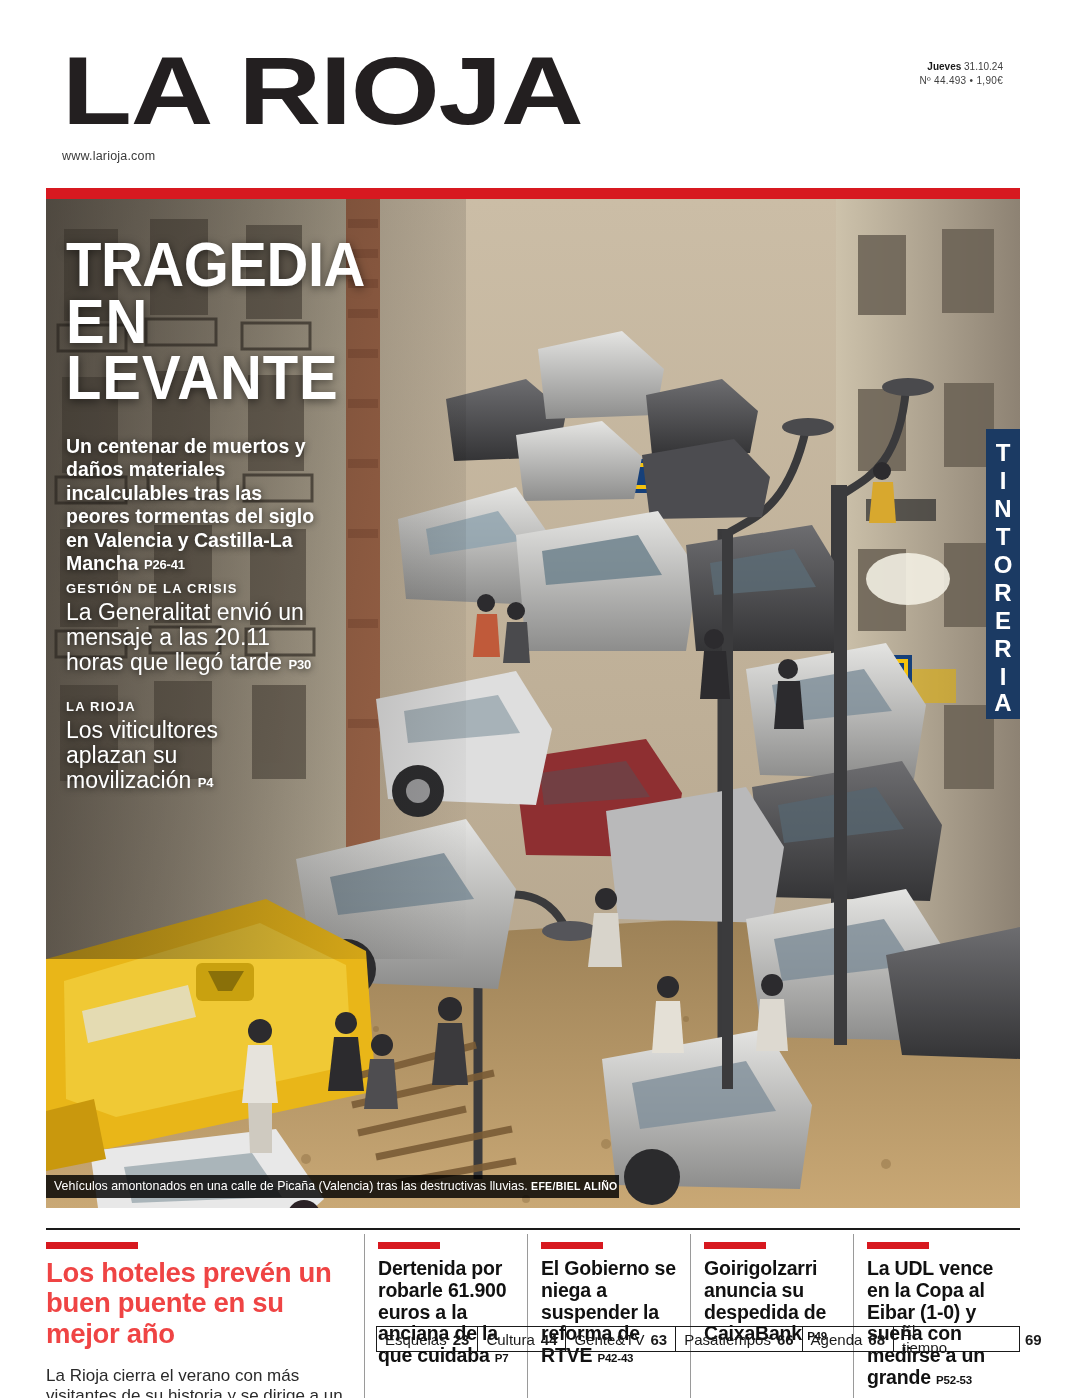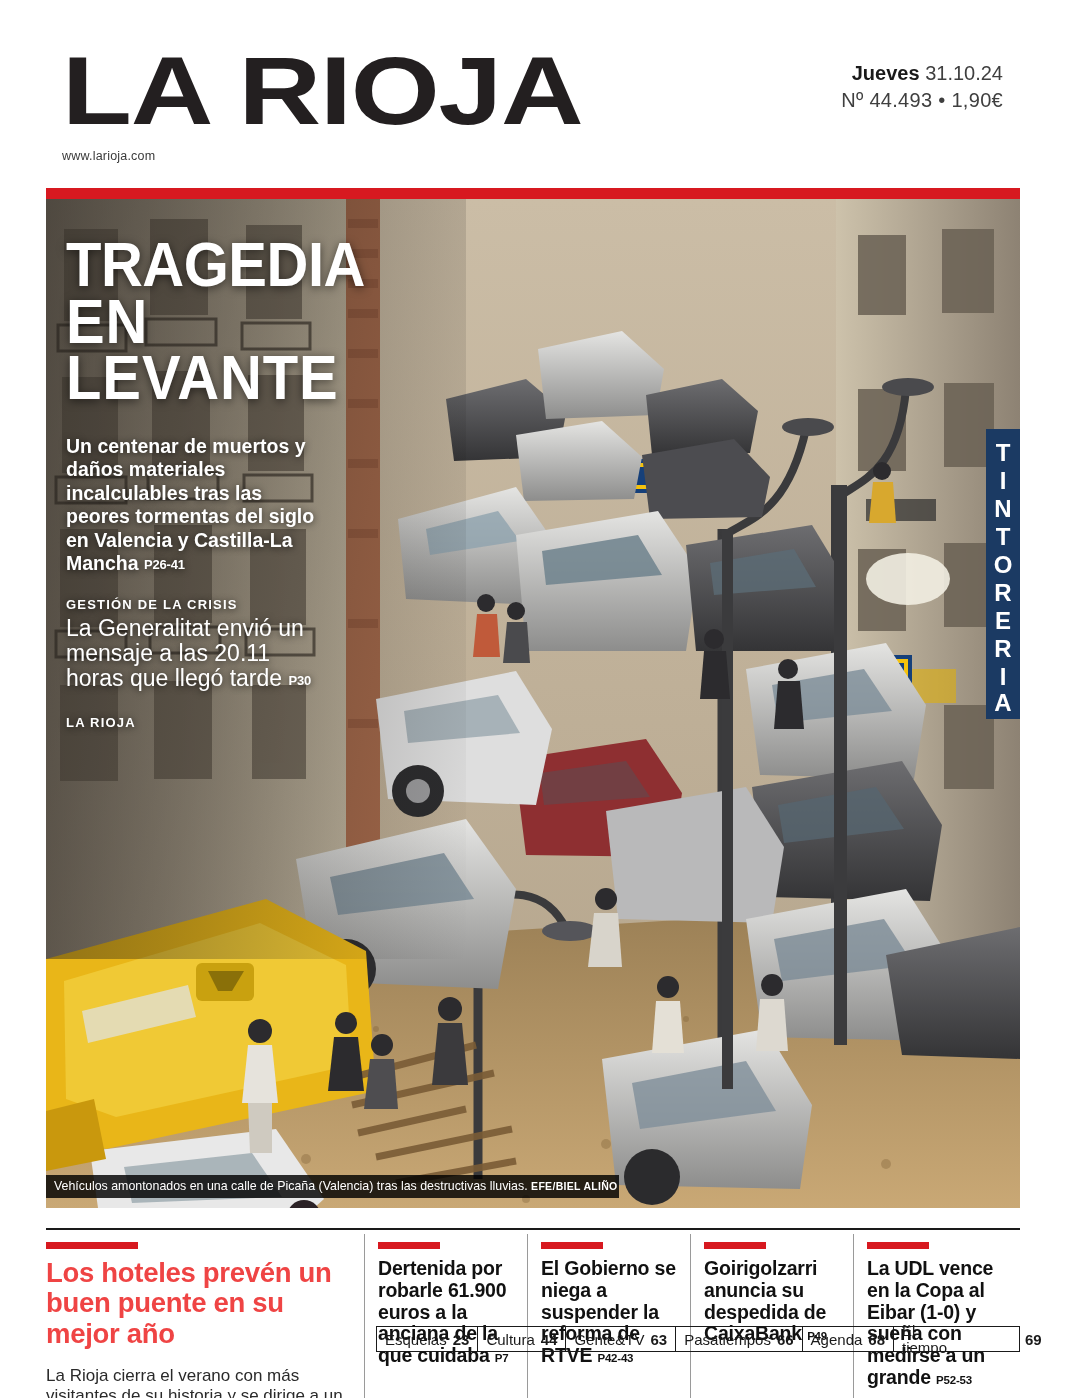--- a/index.html
+++ b/index.html
@@ -34,21 +34,21 @@
   
   .anniv { position: absolute; left: 700px; top: 58px; width: 110px; height: 108px; }
   .anniv svg { display: block; }
   .anniv-label {
     position: absolute; left: 16px; top: 78px;
     font-size: 15px; font-weight: bold; color: #c8102e; letter-spacing: 1px;
   }
   .dateblock {
     position: absolute; right: 46px; top: 60px;
     text-align: right;
-    font-size: 20px; color: #3f3f3f; line-height: 1.35;
+    font-size: 10px; color: #3f3f3f; line-height: 1.35;
   }
   .dateblock b { color: #1a1a1a; }
   .dateblock .nb { letter-spacing: 0.3px; }
 
   
   .hero {
     position: absolute; left: 46px; top: 188px;
     width: 974px; height: 1020px;
     overflow: hidden;
   }
@@ -77,21 +77,21 @@
   .deck {
     margin-top: 29px;
     width: 250px;
     font-weight: bold;
     font-size: 19.5px;
     line-height: 1.20;
     text-shadow: 0 1px 7px rgba(0,0,0,0.7);
   }
   .pg { font-size: 13px; font-weight: bold; letter-spacing: -0.2px; vertical-align: 1px; }
 
-  .sec { margin-top: 22px; width: 265px; text-shadow: 0 1px 7px rgba(0,0,0,0.75); }
+  .sec { margin-top: 6px; width: 265px; text-shadow: 0 1px 7px rgba(0,0,0,0.75); }
   .kicker { font-size: 13px; font-weight: bold; letter-spacing: 1.2px; margin-bottom: 4px; }
   .sec-title { font-size: 23px; line-height: 1.08; font-weight: 400; }
   .sec2 { margin-top: 24px; width: 230px; }
 
   .caption-bar {
     position: absolute; left: 0; bottom: 10px; z-index: 7;
     background: rgba(0,0,0,0.82);
     color: #fff; font-size: 12.4px; padding: 4px 1px 5px 8px;
     white-space: nowrap;
   }
@@ -433,20 +433,24 @@
       <div class="sec">
         <div class="kicker">GESTIÓN DE LA CRISIS</div>
         <div class="sec-title">
           <span>La Generalitat envió un mensaje a las 20.11 horas que llegó tarde</span>
           <span class="pg">P30</span>
         </div>
       </div>
 
       <div class="sec sec2">
         <div class="kicker">LA RIOJA</div>
+        <div class="sec-title">
+          <span>Los viticultores aplazan su movilización</span>
+          <span class="pg">P4</span>
+        </div>
       </div>
     </div>
 
     <div class="caption-bar">
       <span>Vehículos amontonados en una calle de Picaña (Valencia) tras las destructivas lluvias.</span>
       <span class="caption-credit">EFE/BIEL ALIÑO</span>
     </div>
   </div>
 
   <div class="strip">

